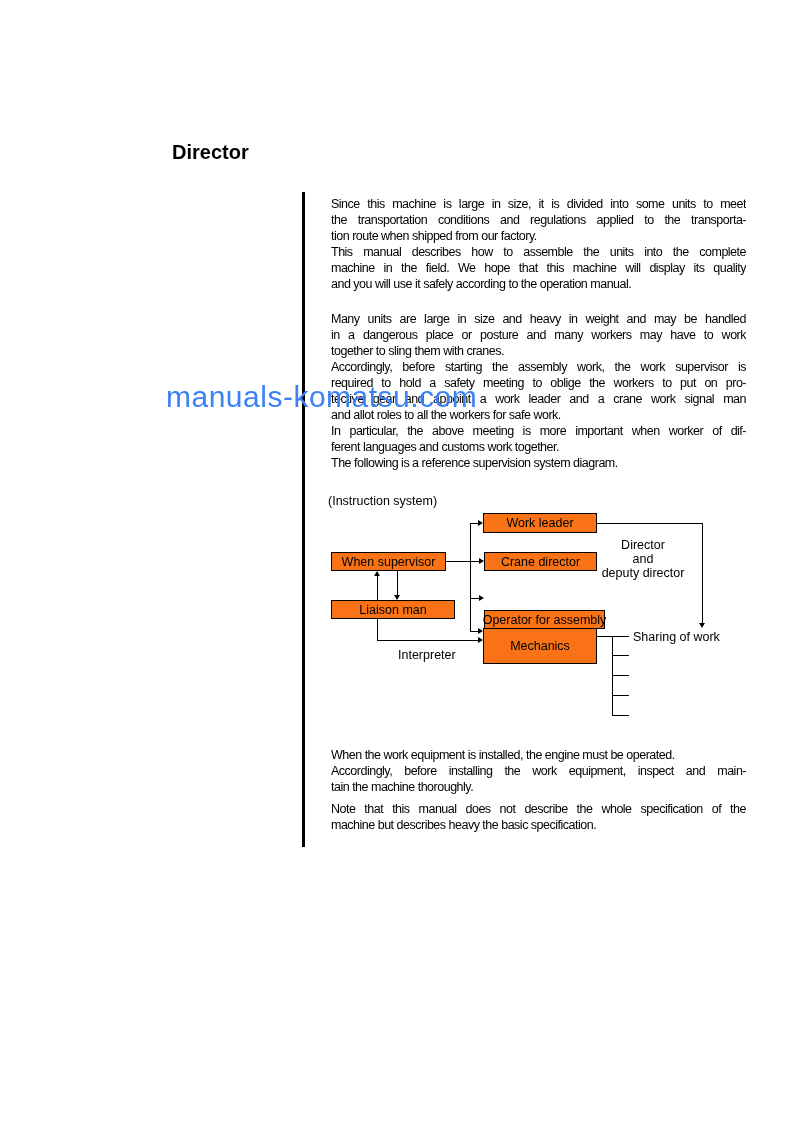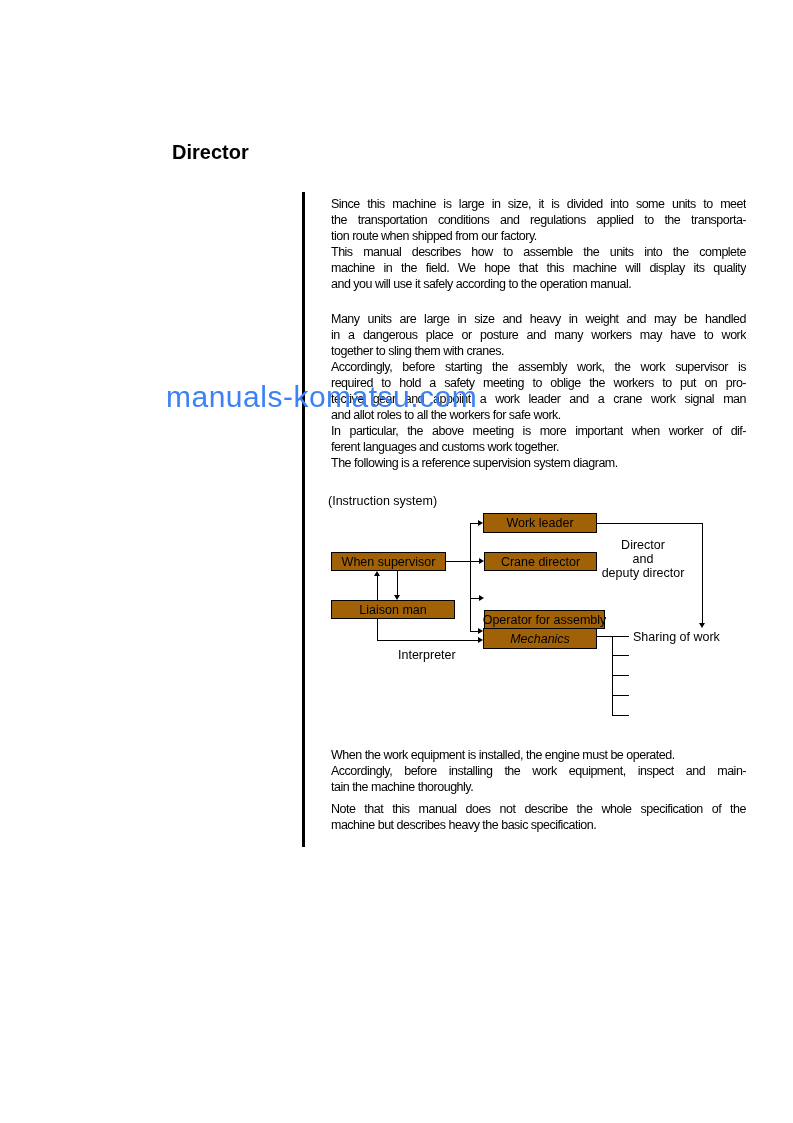--- a/index.html
+++ b/index.html
@@ -35,21 +35,21 @@
   }
   #p1{top:196px;} #p2{top:311px;} #p3{top:736px;margin-top:11px;} #p4{top:801px;}
   .watermark{
     position:absolute;left:166px;top:381px;
     font-size:30px;line-height:32px;color:#3b82f6;
     letter-spacing:0.5px;white-space:nowrap;
   }
   
   .dg-label{position:absolute;font-size:12.5px;line-height:14px;white-space:nowrap;}
   .dg-box{
-    position:absolute;border:1px solid #000;background:#a16207;
+    position:absolute;border:1px solid #000;background:#f97316;
     font-size:12.5px;text-align:center;
     display:flex;align-items:center;justify-content:center;
     box-sizing:border-box;white-space:nowrap;
   }
   .hline{position:absolute;height:1px;background:#000;}
   .vline{position:absolute;width:1px;background:#000;}
   .arr-r{position:absolute;width:0;height:0;
     border-top:3.5px solid transparent;border-bottom:3.5px solid transparent;
     border-left:5px solid #000;}
   .arr-u{position:absolute;width:0;height:0;
@@ -107,21 +107,21 @@
       <div class="line">machine but describes heavy the basic specification.</div>
     </div>
 
   <div class="dg-label" style="left:328px;top:494px;">(Instruction system)</div>
 
   <div class="dg-box" style="left:331px;top:552px;width:115px;height:19px;">When supervisor</div>
   <div class="dg-box" style="left:331px;top:600px;width:124px;height:19px;">Liaison man</div>
   <div class="dg-box" style="left:483px;top:513px;width:114px;height:20px;">Work leader</div>
   <div class="dg-box" style="left:484px;top:552px;width:113px;height:19px;">Crane director</div>
   <div class="dg-box" style="left:484px;top:610px;width:121px;height:19px;">Operator for assembly</div>
-  <div class="dg-box" style="left:483px;top:628px;width:114px;height:21px;font-style:italic;">Mechanics</div>
+  <div class="dg-box" style="left:483px;top:628px;width:114px;height:36px;">Mechanics</div>
 
   <div class="hline" style="left:446px;top:561px;width:24px;"></div>
   <div class="vline" style="left:470px;top:523px;height:109px;"></div>
 
   <div class="hline" style="left:470px;top:523px;width:9px;"></div>
   <div class="arr-r" style="left:478px;top:519.5px;"></div>
 
   <div class="hline" style="left:470px;top:561px;width:10px;"></div>
   <div class="arr-r" style="left:479px;top:557.5px;"></div>
 

